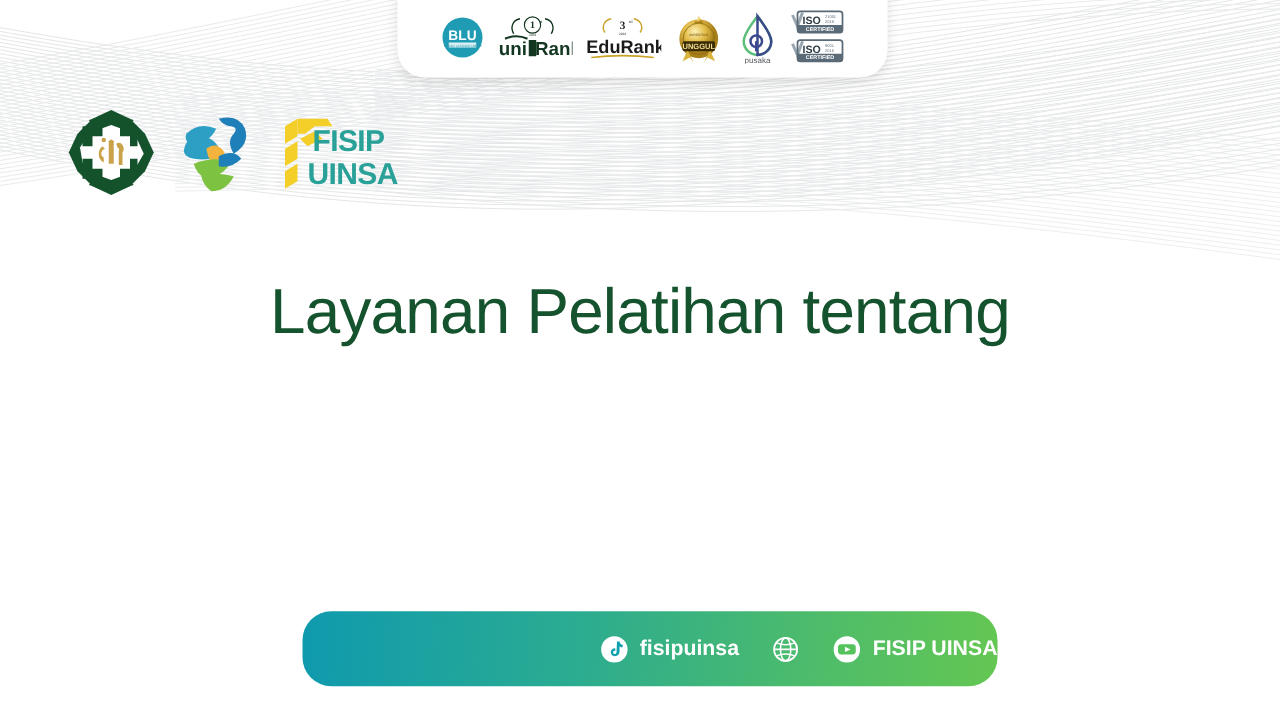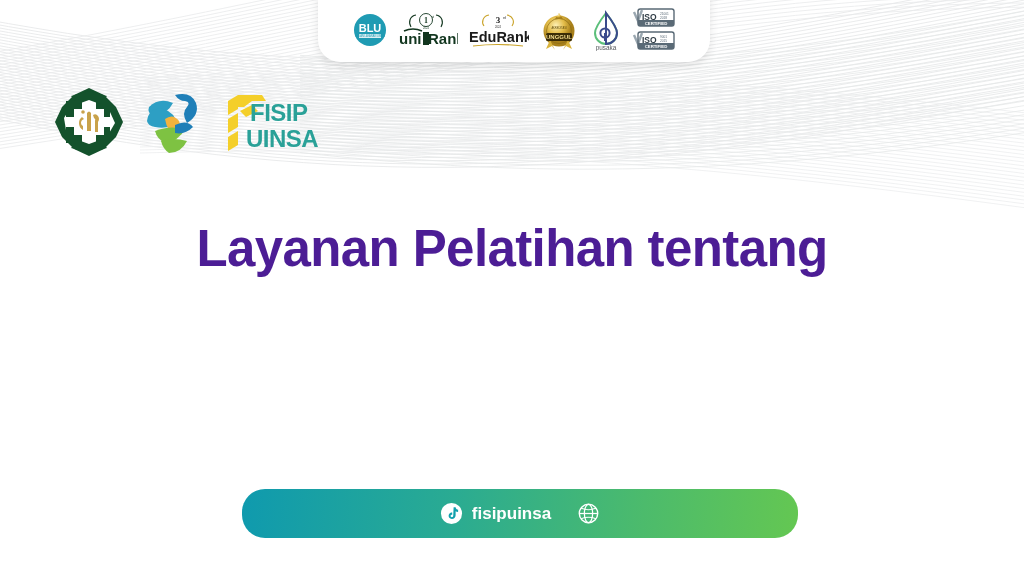--- a/index.html
+++ b/index.html
@@ -52,38 +52,38 @@
   
   #title-block {
     position:absolute;
     left:0; top:218px;
     width:1024px;
     text-align:center;
     z-index:4;
   }
   #title-block .line {
     font-size:51px;
-    font-weight:bold;
-    color:#4c1d95;
+    font-weight:normal;
+    color:#14532d;
     letter-spacing:-0.6px;
     line-height:62px;
     white-space:nowrap;
     text-align:center;
   }
 
   
   #contact-bar {
     position:absolute;
     left:242px; top:489px;
-    width:556px; height:49px;
+    width:556px; height:60px;
     border-radius:23px;
     background:linear-gradient(95deg,#0f9aae 0%,#2aab92 38%,#4cbb6c 72%,#64c752 100%);
     display:flex;
     align-items:center;
-    justify-content:center;
+    justify-content:flex-end;
     gap:26px;
     z-index:6;
   }
   .contact-item {
     display:flex; align-items:center; gap:9px;
     color:#ffffff;
     font-size:17px;
     font-weight:bold;
     white-space:nowrap;
   }
@@ -395,14 +395,22 @@
   <div class="contact-item">
     <svg class="contact-icon" viewBox="0 0 24 24">
       <circle cx="12" cy="12" r="9.6" fill="none" stroke="#ffffff" stroke-width="1.5"></circle>
       <ellipse cx="12" cy="12" rx="4.3" ry="9.6" fill="none" stroke="#ffffff" stroke-width="1.3"></ellipse>
       <line x1="2.4" y1="12" x2="21.6" y2="12" stroke="#ffffff" stroke-width="1.3"></line>
       <path d="M4.3 6.6 Q12 9.6 19.7 6.6" fill="none" stroke="#ffffff" stroke-width="1.2"></path>
       <path d="M4.3 17.4 Q12 14.4 19.7 17.4" fill="none" stroke="#ffffff" stroke-width="1.2"></path>
     </svg>
   </div>
 
+  <div class="contact-item">
+    <svg class="contact-icon" viewBox="0 0 24 24">
+      <circle cx="12" cy="12" r="11" fill="#ffffff"></circle>
+      <rect x="4.6" y="7.8" width="14.8" height="8.4" rx="2.6" fill="#54c35c"></rect>
+      <path d="M10.4 9.9 L15.1 12 L10.4 14.1 Z" fill="#ffffff"></path>
+    </svg>
+    <span>FISIP UINSA</span>
+  </div>
 
 </div>
 
 </body></html>

